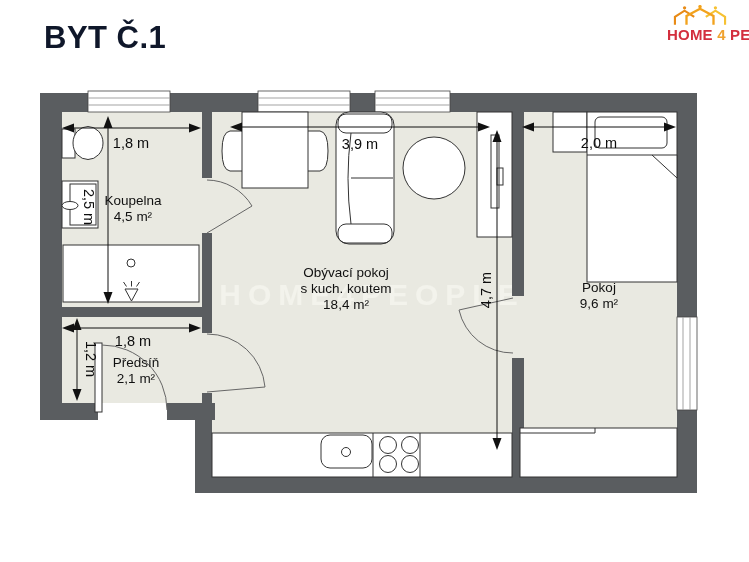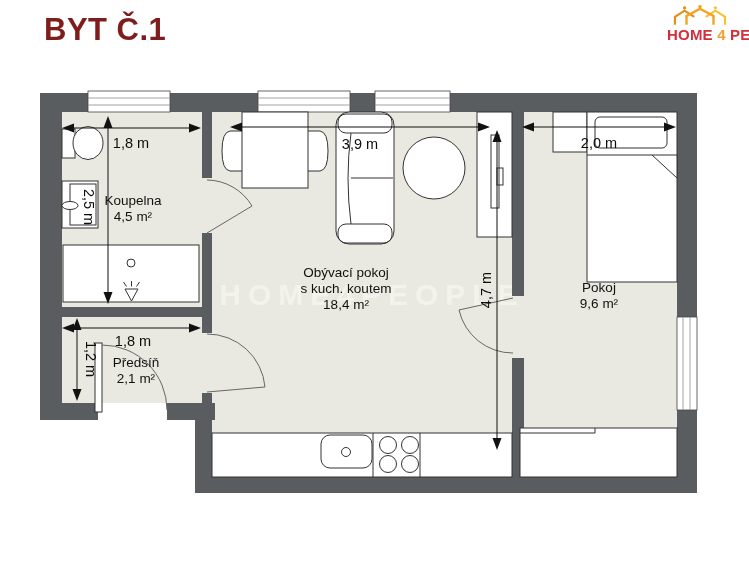--- a/index.html
+++ b/index.html
@@ -1,22 +1,22 @@
 <!DOCTYPE html>
 <html style="--wall: #5a5d60; --floor: #e9e9e1; --accent_red: #d32f3e; --accent_orange: #f0a22e;"><head>
 <meta charset="utf-8">
 <style>
   html,body{margin:0;padding:0;}
   body{
     width:749px;height:562px;overflow:hidden;position:relative;
     background:#ffffff;font-family:"Liberation Sans",sans-serif;
   }
   .title{
-    position:absolute;left:44px;top:12px;font-size:31px;font-weight:bold;
-    color:#7f1d1d;letter-spacing:.5px;
+    position:absolute;left:44px;top:20px;font-size:31px;font-weight:bold;
+    color:#0f172a;letter-spacing:.5px;
   }
   .logo{position:absolute;left:667px;top:5px;width:140px;}
   .crown{display:block;margin-left:6px;}
   .logo-row{font-size:15px;font-weight:bold;white-space:nowrap;margin-top:1px;letter-spacing:.2px;}
   .lg-red{color:var(--accent_red,#d32f3e);margin-top:48px;}
   .lg-orange{color:var(--accent_orange,#f0a22e);}
   svg.plan{position:absolute;left:0;top:0;}
   .wall{fill:var(--wall,#5a5d60);}
   .floor{fill:var(--floor,#e9e9e1);}
   .win{fill:#ffffff;stroke:#444;stroke-width:.8;}

